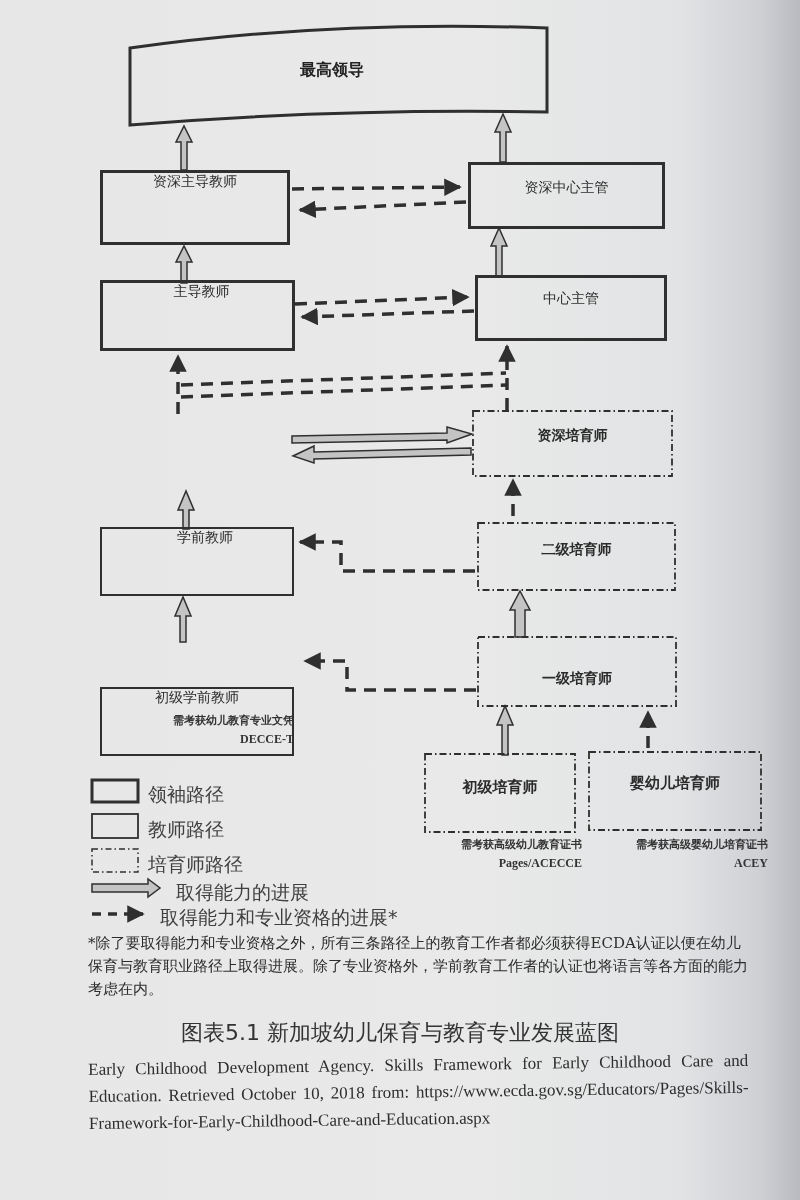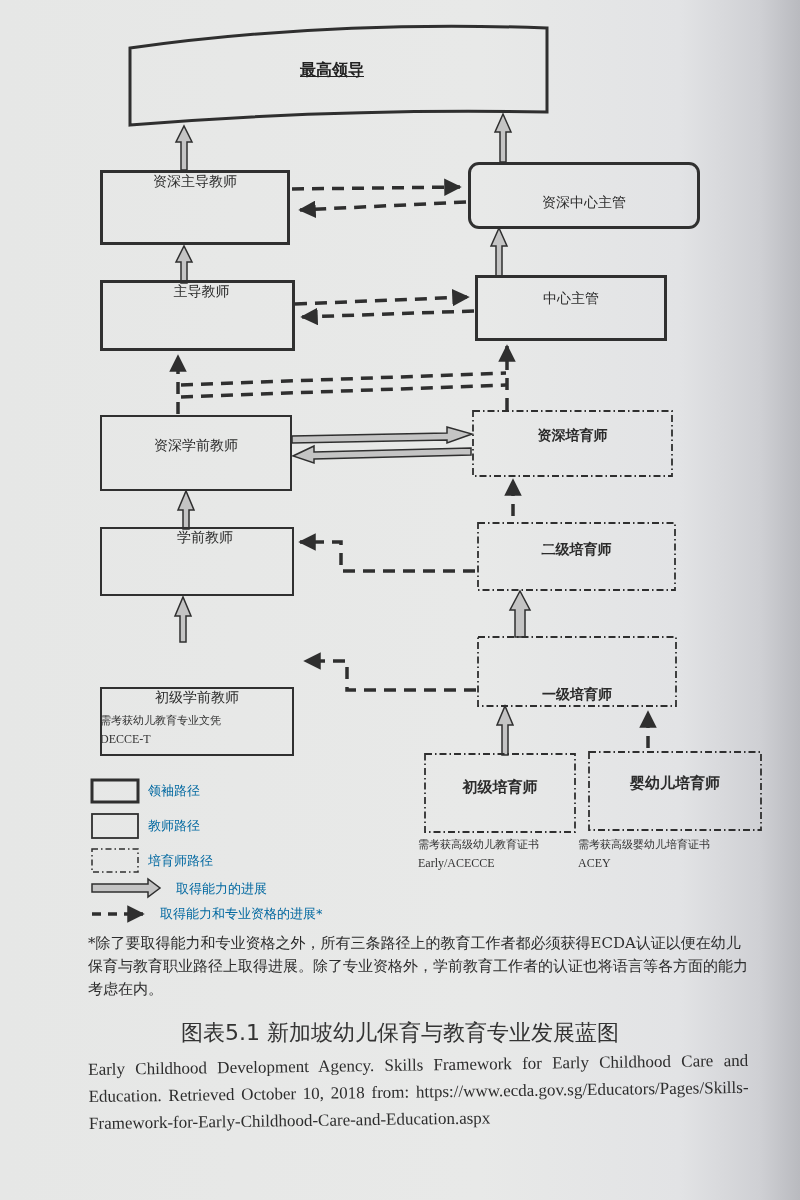--- a/index.html
+++ b/index.html
@@ -8,24 +8,24 @@
       background: linear-gradient(90deg, #e6e7e6 0%, #e8e9e8 60%, #e2e3e5 85%, #cfd0d4 95%, #b9babf 100%);
       font-family: "DejaVu Sans", sans-serif; color: #262626;
     }
     .page { position: absolute; left: 0; top: 0; width: 800px; height: 1200px; }
     svg.diagram { position: absolute; left: 0; top: 0; }
     .box { position: absolute; display: flex; align-items: flex-start; justify-content: center; box-sizing: border-box; font-size: 14px; color: #2b2b2b; }
     .box.leader { border: 3px solid #303030; }
     .box.teacher { border: 2px solid #303030; }
     .box.educarer { border: 2px dashed transparent; font-weight: bold; }
     .box .lbl { pointer-events: none; }
-    .top-lbl { position: absolute; font-weight: bold; font-size: 16px; color: #222; text-decoration: underline; }
-    .note { position: absolute; font-family: "DejaVu Sans", sans-serif; font-size: 11px; color: #333; text-align: left; line-height: 18px; }
+    .top-lbl { position: absolute; font-weight: bold; font-size: 16px; color: #222; }
+    .note { position: absolute; font-family: "DejaVu Sans", sans-serif; font-size: 11px; color: #333; text-align: right; line-height: 18px; font-weight: bold; }
     .note .latin { font-family: "Liberation Serif", serif; font-size: 12px; }
-    .legend-item { position: absolute; font-size: 13px; color: #0369a1; }
+    .legend-item { position: absolute; font-size: 19px; color: #404040; }
     .footnote { position: absolute; left: 88px; top: 932px; width: 660px; font-family: "DejaVu Serif", serif; font-size: 15px; line-height: 23px; color: #2d2d2d; }
     .caption { position: absolute; left: 0; width: 800px; top: 1018px; text-align: center; font-family: "DejaVu Sans", sans-serif; font-size: 22px; color: #333; }
     .source { position: absolute; left: 88px; top: 1056px; width: 660px; font-family: "Liberation Serif", serif; font-size: 17px; line-height: 27px; color: #2d2d2d; text-align: justify; transform: rotate(-0.8deg); transform-origin: left top; }
   </style>
 </head>
 <body>
 
 <div class="page">
 
   <svg class="diagram" width="800" height="1200">
@@ -102,60 +102,57 @@
   </svg>
 
   <div class="top-lbl" style="left:300px; top:60px;">最高领导</div>
 
   <div class="box leader" style="left:100px; top:170px; width:190px; height:75px;">
     <span class="lbl">资深主导教师</span>
   </div>
   <div class="box leader" style="left:100px; top:280px; width:195px; height:71px;padding-left:8px;">
     <span class="lbl">主导教师</span>
   </div>
-  <div class="box leader" style="left:468px; top:162px; width:232px; height:67px; align-items:center; padding-top:14px;border-radius:11px;">
+  <div class="box leader" style="left:468px; top:162px; width:197px; height:67px; align-items:flex-start; padding-top:14px;">
     <span class="lbl">资深中心主管</span>
   </div>
   <div class="box leader" style="left:475px; top:275px; width:192px; height:66px; align-items:flex-start; padding-top:12px;font-family:Liberation Serif, serif;">
     <span class="lbl">中心主管</span>
   </div>
 
-  <div class="box teacher" style="left:100px; top:415px; width:192px; height:76px; align-items:flex-start; padding-top:20px;">
-    <span class="lbl">资深学前教师</span>
-  </div>
   <div class="box teacher" style="left:100px; top:527px; width:194px; height:69px;padding-left:16px;">
     <span class="lbl">学前教师</span>
   </div>
   <div class="box teacher" style="left:100px; top:640px; width:194px; height:69px;margin-top:47px;">
     <span class="lbl">初级学前教师</span>
   </div>
 
   <div class="box educarer" style="left:473px; top:411px; width:199px; height:65px; align-items:flex-start; padding-top:14px;">
     <span class="lbl">资深培育师</span>
   </div>
   <div class="box educarer" style="left:478px; top:523px; width:197px; height:67px; align-items:flex-start; padding-top:16px;">
     <span class="lbl">二级培育师</span>
   </div>
-  <div class="box educarer" style="left:478px; top:637px; width:198px; height:69px; align-items:flex-end; padding-top:15px;">
+  <div class="box educarer" style="left:478px; top:637px; width:198px; height:69px; align-items:center; padding-top:15px;">
     <span class="lbl">一级培育师</span>
   </div>
   <div class="box educarer" style="left:425px; top:754px; width:150px; height:78px; align-items:flex-start; padding-top:22px; font-size:15px;">
     <span class="lbl">初级培育师</span>
   </div>
   <div class="box educarer" style="left:589px; top:752px; width:172px; height:78px; align-items:flex-start; padding-top:20px; font-size:15px;">
     <span class="lbl">婴幼儿培育师</span>
   </div>
 
   <div class="note" style="left:100px; top:712px; width:194px;">
     <div>需考获幼儿教育专业文凭</div>
     <div class="latin">DECCE-T</div>
   </div>
   <div class="note" style="left:418px; top:836px; width:164px;">
     <div>需考获高级幼儿教育证书</div>
-    <div class="latin">Early/ACECCE</div>
+    <div class="latin">Pages/ACECCE</div>
   </div>
   <div class="note" style="left:578px; top:836px; width:190px;">
     <div>需考获高级婴幼儿培育证书</div>
     <div class="latin">ACEY</div>
   </div>
 
   <div class="legend-item" style="left:148px; top:782px;">领袖路径</div>
   <div class="legend-item" style="left:148px; top:817px;">教师路径</div>
   <div class="legend-item" style="left:148px; top:852px;">培育师路径</div>
   <div class="legend-item" style="left:176px; top:880px;">取得能力的进展</div>

